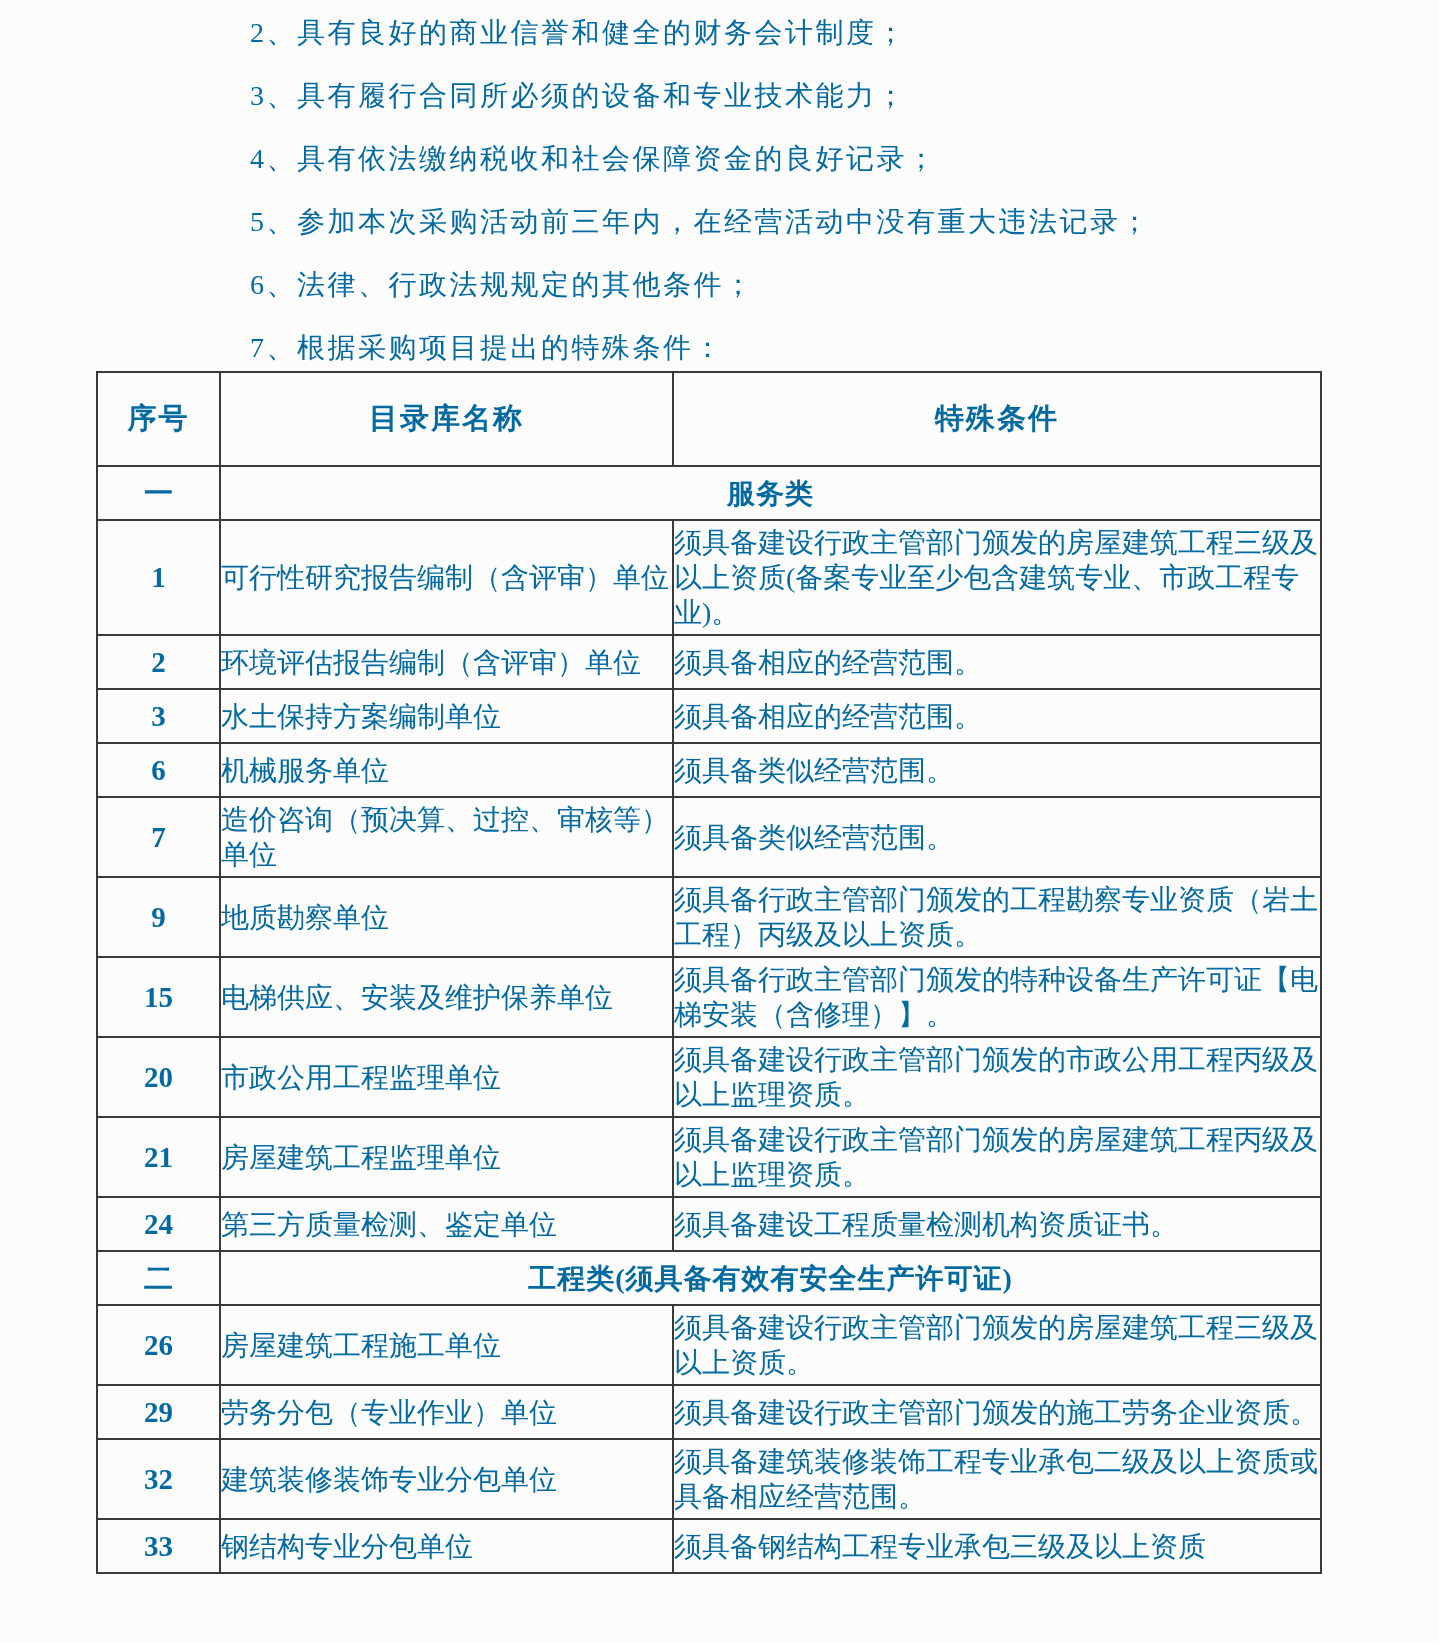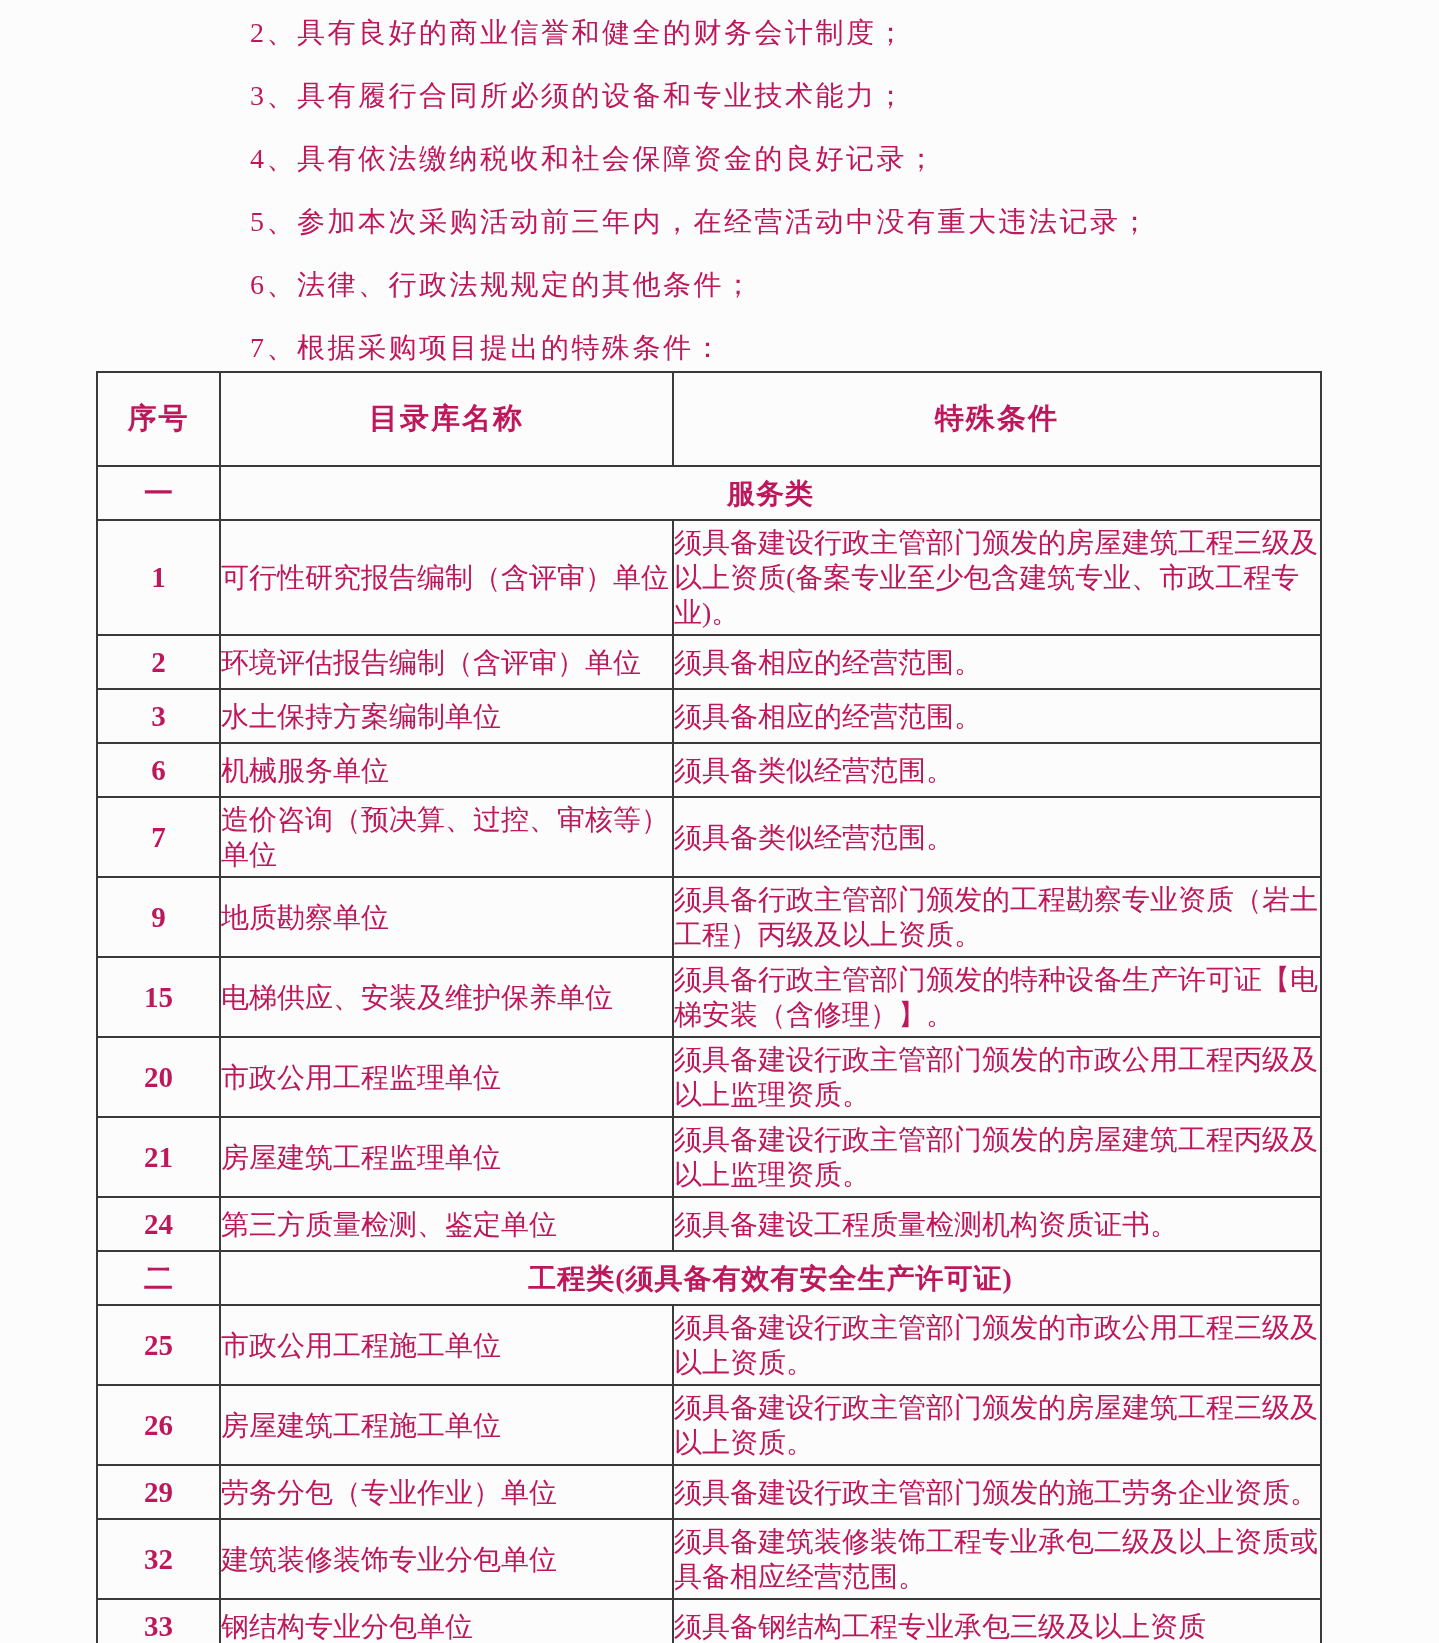--- a/index.html
+++ b/index.html
@@ -5,21 +5,21 @@
   html, body {
     margin: 0;
     padding: 0;
     background: #ffffff;
   }
   .page {
     position: relative;
     width: 1439px;
     height: 1643px;
     background: #fcfcfc;
-    color: #be185d;
+    color: #0369a1;
     font-family: "Liberation Serif", "DejaVu Serif", serif;
     overflow: hidden;
     box-sizing: border-box;
   }
   .intro {
     padding: 16px 60px 0 250px;
   }
   .intro-item {
     font-size: 28px;
     line-height: 34px;
@@ -161,25 +161,20 @@
         <tr>
           <td class="no">24</td>
           <td class="name">第三方质量检测、鉴定单位</td>
           <td class="cond">须具备建设工程质量检测机构资质证书。</td>
         </tr>
         <tr>
           <td class="no">二</td>
           <td colspan="2" class="section-label">工程类(须具备有效有安全生产许可证)</td>
         </tr>
         <tr>
-          <td class="no">25</td>
-          <td class="name">市政公用工程施工单位</td>
-          <td class="cond">须具备建设行政主管部门颁发的市政公用工程三级及以上资质。</td>
-        </tr>
-        <tr>
           <td class="no">26</td>
           <td class="name">房屋建筑工程施工单位</td>
           <td class="cond">须具备建设行政主管部门颁发的房屋建筑工程三级及以上资质。</td>
         </tr>
         <tr>
           <td class="no">29</td>
           <td class="name">劳务分包（专业作业）单位</td>
           <td class="cond">须具备建设行政主管部门颁发的施工劳务企业资质。</td>
         </tr>
         <tr>

